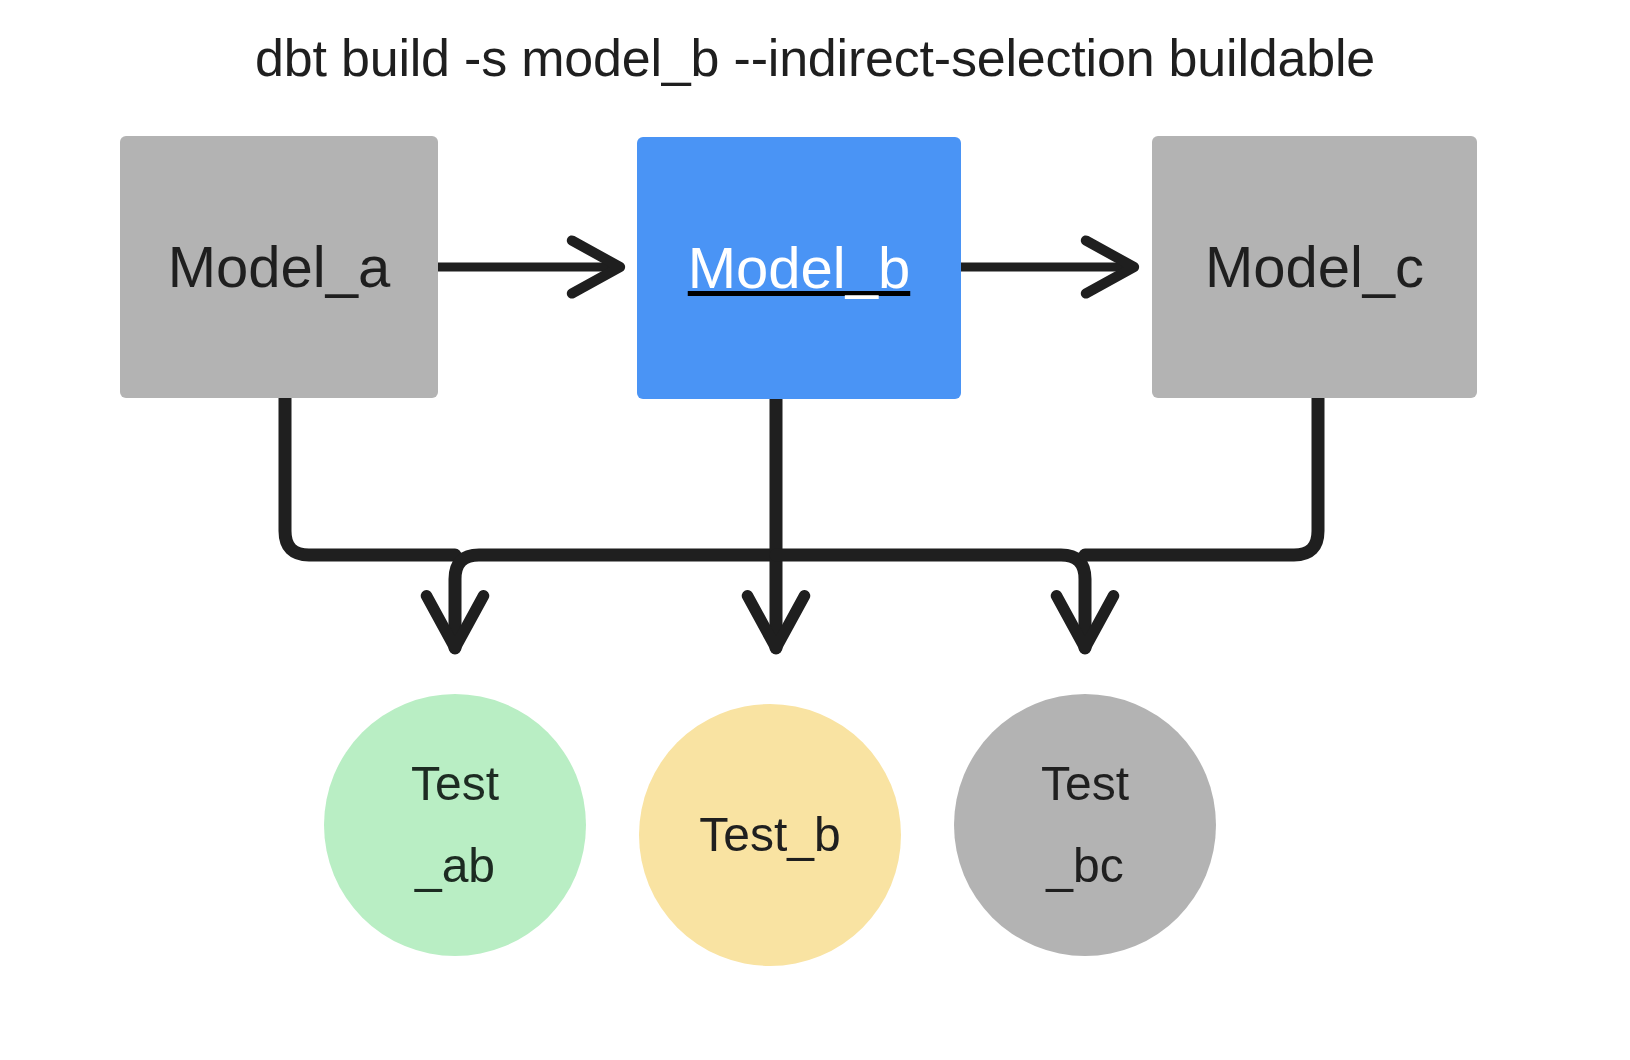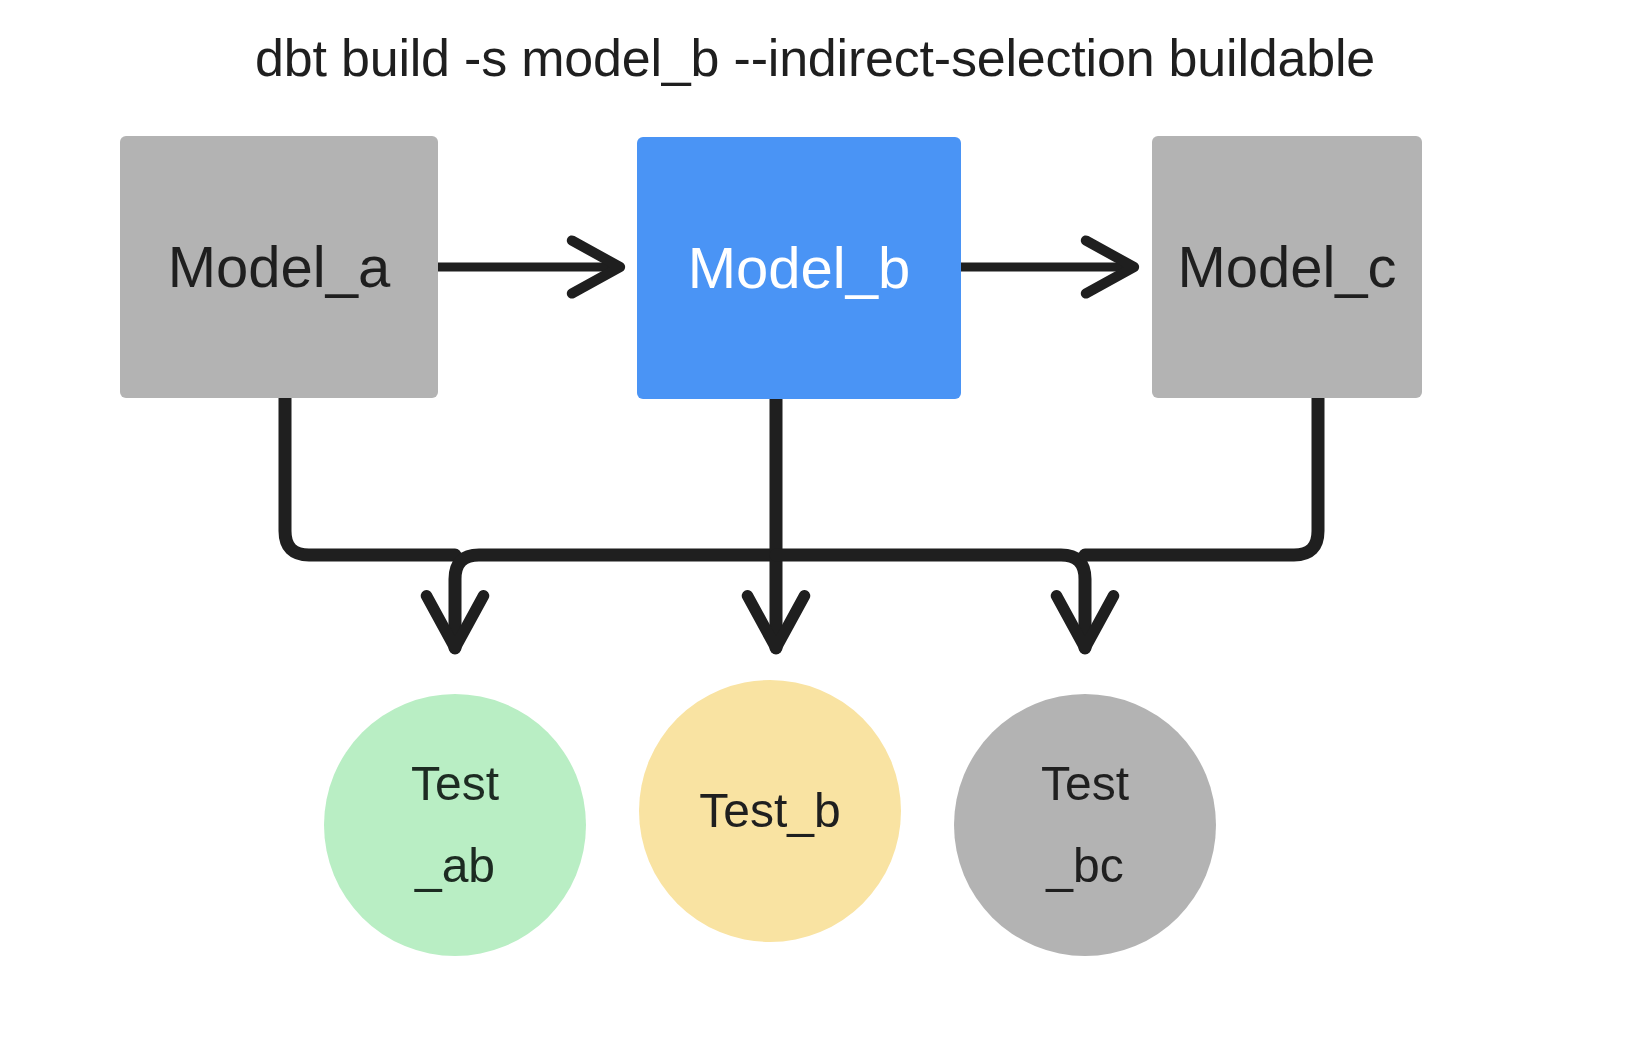--- a/index.html
+++ b/index.html
@@ -51,42 +51,42 @@
     border-radius: 6px;
     box-sizing: border-box;
   }
   .model-label {
     font-size: 58px;
     line-height: 56px;
     white-space: pre;
   }
   #model-a-node { left: 120px;  top: 136px; width: 318px; height: 262px; }
   #model-b-node { left: 637px;  top: 137px; width: 324px; height: 262px; }
-  #model-c-node { left: 1152px; top: 136px; width: 270px; height: 262px; }
+  #model-c-node { left: 1152px; top: 136px; width: 325px; height: 262px; }
 
   
   .test-node {
     position: absolute;
     display: flex;
     flex-direction: column;
     align-items: center;
     justify-content: center;
     border-radius: 50%;
     box-sizing: border-box;
   }
   .test-label {
     font-size: 48px;
     line-height: 82px;
     color: #1d2b22;
     white-space: pre;
     text-align: center;
   }
   .test-label.dark-neutral { color: #1f1f1f; }
   #test-ab-node { left: 324px; top: 694px; width: 262px; height: 262px; }
-  #test-b-node  { left: 639px; top: 680px; width: 262px; height: 262px; }
+  #test-b-node  { left: 639px; top: 704px; width: 262px; height: 262px; }
   #test-bc-node { left: 954px; top: 694px; width: 262px; height: 262px; }
 </style>
 </head>
 <body>
 
 <div id="canvas">
 
   <div id="diagram-title">dbt build -s model_b --indirect-selection buildable</div>
 
   <svg id="edge-layer" viewBox="0 0 1630 1060" width="1630" height="1060" xmlns="http://www.w3.org/2000/svg">
@@ -111,21 +111,21 @@
 
     <path d="M 776 555 L 1061 555 Q 1085 555 1085 579 L 1085 648" fill="none" stroke="#1f1f1f" stroke-width="13" stroke-linecap="round" stroke-linejoin="round" marker-end="url(#arrowThick)"></path>
 
     <path d="M 1318 398 L 1318 531 Q 1318 555 1294 555 L 1085 555" fill="none" stroke="#1f1f1f" stroke-width="13" stroke-linecap="round" stroke-linejoin="round"></path>
   </svg>
 
   <div class="model-node" id="model-a-node" style="background:#b3b3b3;">
     <span class="model-label" style="color:#1f1f1f;">Model_a</span>
   </div>
 
-  <div class="model-node" id="model-b-node" style="background:#4a94f5;">
+  <div class="model-node" id="model-b-node" style="background:#4a94f5;text-decoration:underline;">
     <span class="model-label" style="color:#ffffff;">Model_b</span>
   </div>
 
   <div class="model-node" id="model-c-node" style="background:#b3b3b3;">
     <span class="model-label" style="color:#1f1f1f;">Model_c</span>
   </div>
 
   <div class="test-node" id="test-ab-node" style="background:#b9eec4;">
     <span class="test-label">Test</span>
     <span class="test-label">_ab</span>

